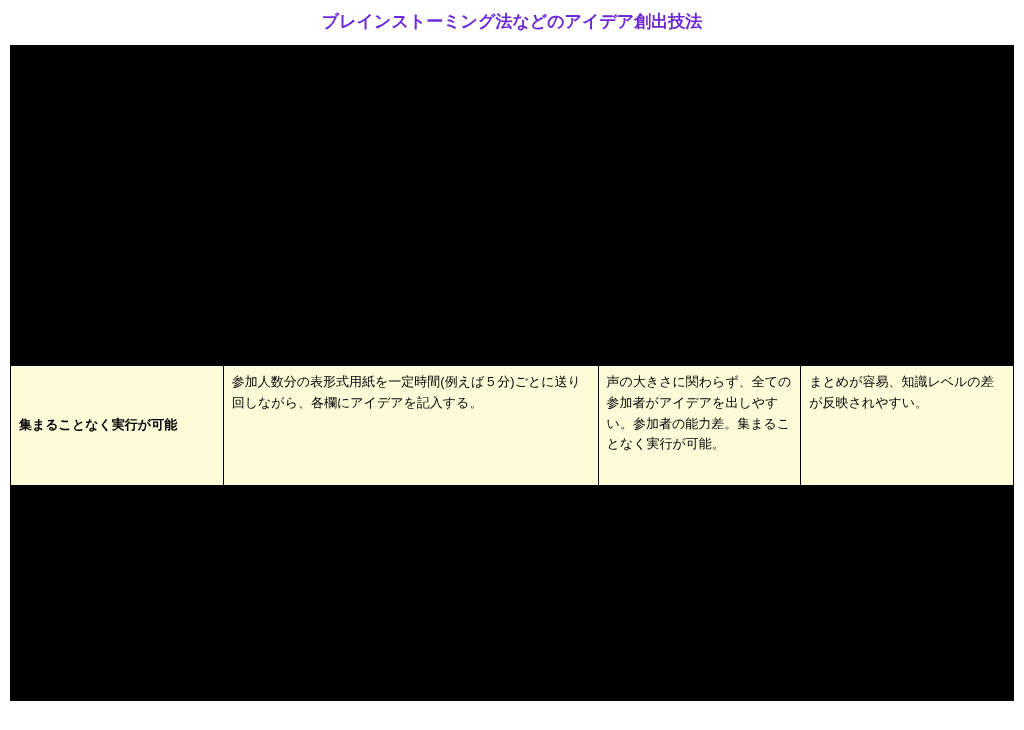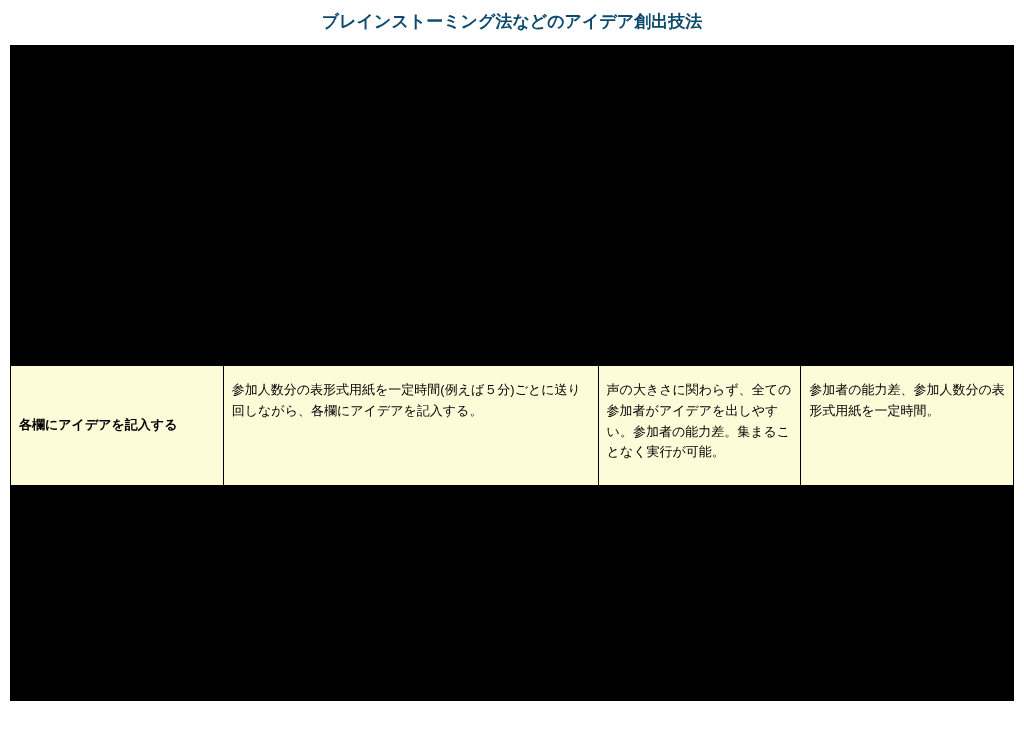--- a/index.html
+++ b/index.html
@@ -12,30 +12,30 @@
       font-family: "Hiragino Sans", "Hiragino Kaku Gothic ProN", "Yu Gothic", "Meiryo", sans-serif;
       width: 1024px;
       height: 730px;
       padding: 10px;
     }
     .title {
       text-align: center;
       font-weight: bold;
       font-size: 17px;
       margin-bottom: 12px;
-      color: #0c4a6e;
+      color: #6d28d9;
     }
     table {
       border-collapse: collapse;
       width: 100%;
       table-layout: fixed;
     }
     th, td {
       border: 1px solid #000;
-      padding: 14px 8px;
+      padding: 6px 8px;
       font-size: 13px;
       vertical-align: top;
       text-align: left;
       line-height: 1.6;
     }
     col.c0 { width: 210px; }
     col.c1 { width: 370px; }
     col.c2 { width: 200px; }
     col.c3 { width: 210px; }
     .black-block {
@@ -68,22 +68,22 @@
     <col class="c0">
     <col class="c1">
     <col class="c2">
     <col class="c3">
   </colgroup>
   <tbody>
     <tr>
       <td class="black-block header-band" colspan="4"></td>
     </tr>
     <tr class="row-height">
-      <td class="highlight method-name">各欄にアイデアを記入する</td>
+      <td class="highlight method-name">集まることなく実行が可能</td>
       <td class="highlight">参加人数分の表形式用紙を一定時間(例えば５分)ごとに送り回しながら、各欄にアイデアを記入する。</td>
       <td class="highlight">声の大きさに関わらず、全ての参加者がアイデアを出しやすい。参加者の能力差。集まることなく実行が可能。</td>
-      <td class="highlight">参加者の能力差、参加人数分の表形式用紙を一定時間。</td>
+      <td class="highlight">まとめが容易、知識レベルの差が反映されやすい。</td>
     </tr>
     <tr>
       <td class="black-block footer-band" colspan="4"></td>
     </tr>
   </tbody>
 </table>
 
 </body></html>

